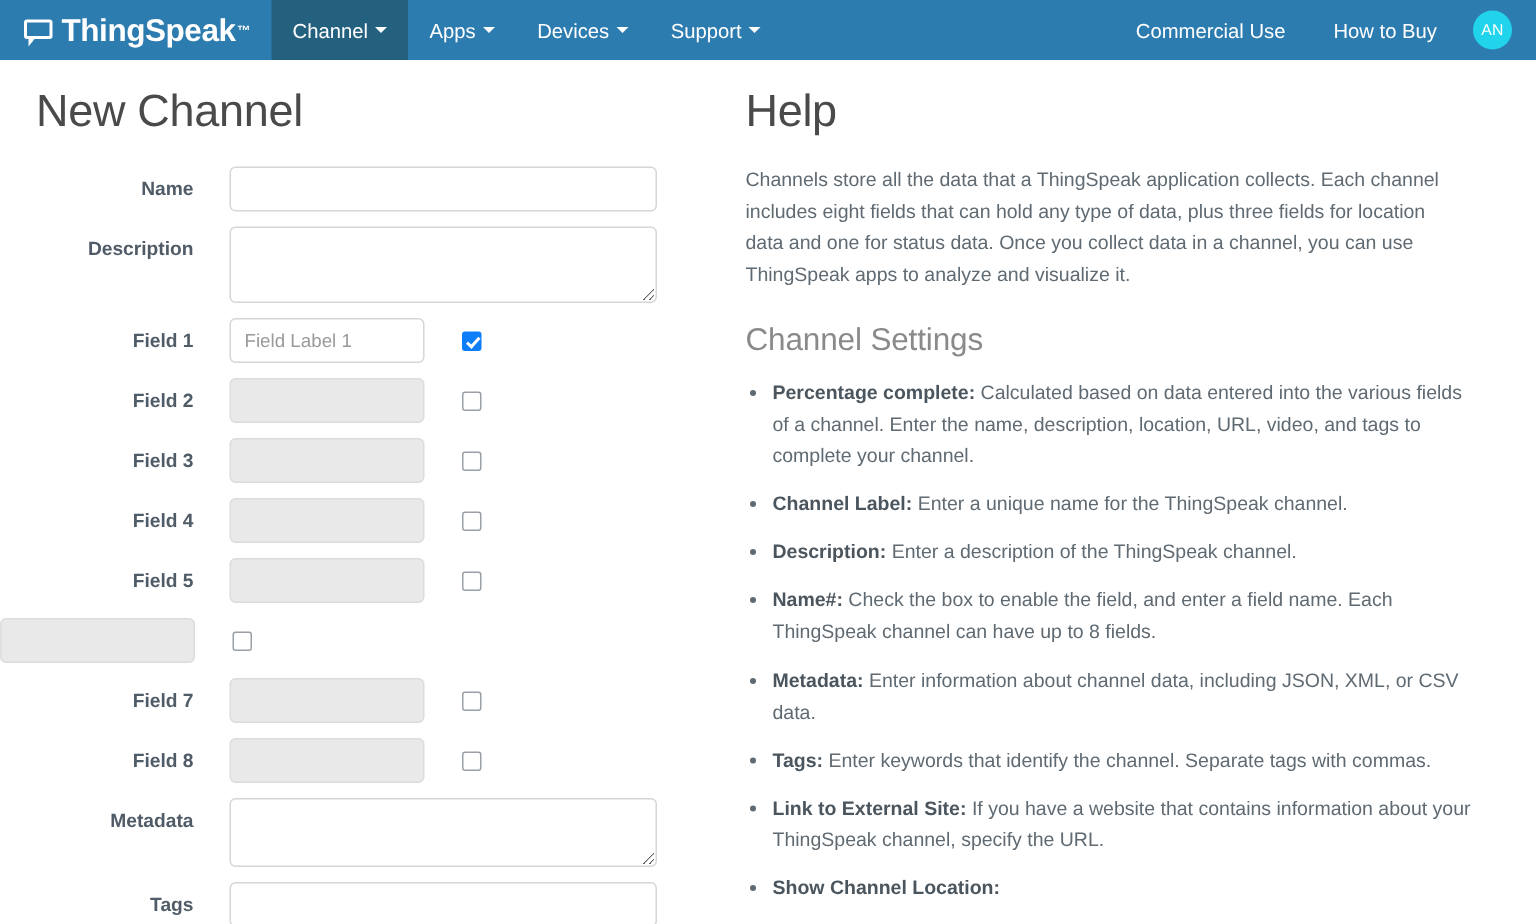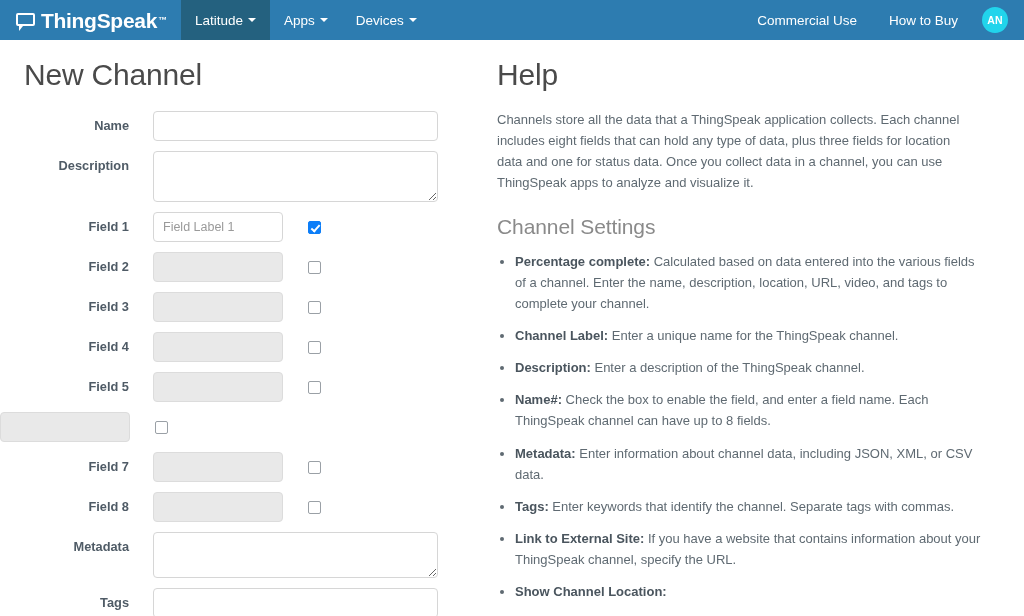--- a/index.html
+++ b/index.html
@@ -87,21 +87,21 @@
     align-items: center;
     padding-right: 16px;
   }
   .nav-right .nav-item { padding: 0 16px; }
   .avatar {
     width: 26px; height: 26px;
     border-radius: 50%;
     background: #21d4ec;
     color: #ffffff;
     font-size: 10.5px;
-    font-weight: bold;
+    font-weight: normal;
     display: flex;
     align-items: center;
     justify-content: center;
     margin-left: 8px;
     cursor: pointer;
     letter-spacing: 0.2px;
   }
 
   
   .page {
@@ -253,31 +253,35 @@
     <span class="brand-icon">
       <span class="screen"></span>
         <span class="tail"></span>
     </span>
     <span class="brand-text">ThingSpeak</span>
     <span class="brand-tm">™</span>
   </a>
 
   <div class="nav-left">
     <a class="nav-item active">
-      <span>Latitude</span>
+      <span>Channel</span>
       <span class="caret"></span>
     </a>
     <a class="nav-item">
       <span>Apps</span>
       <span class="caret"></span>
     </a>
     <a class="nav-item">
       <span>Devices</span>
       <span class="caret"></span>
     </a>
+    <a class="nav-item">
+      <span>Support</span>
+      <span class="caret"></span>
+    </a>
   </div>
 
   <div class="nav-right">
     <a class="nav-item">Commercial Use</a>
     <a class="nav-item">How to Buy</a>
     <div class="avatar">AN</div>
   </div>
 </div>
 
 <div class="page">

